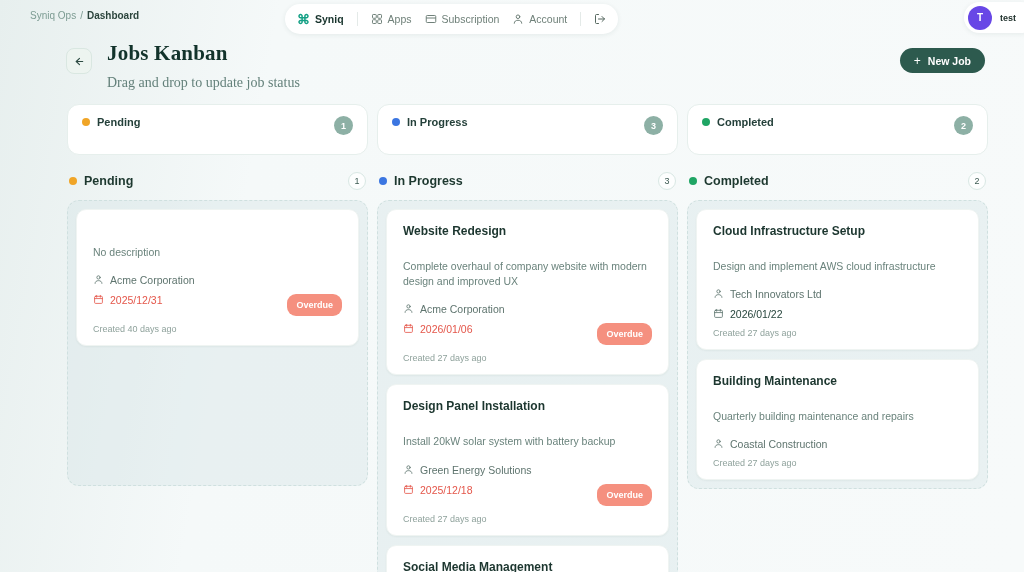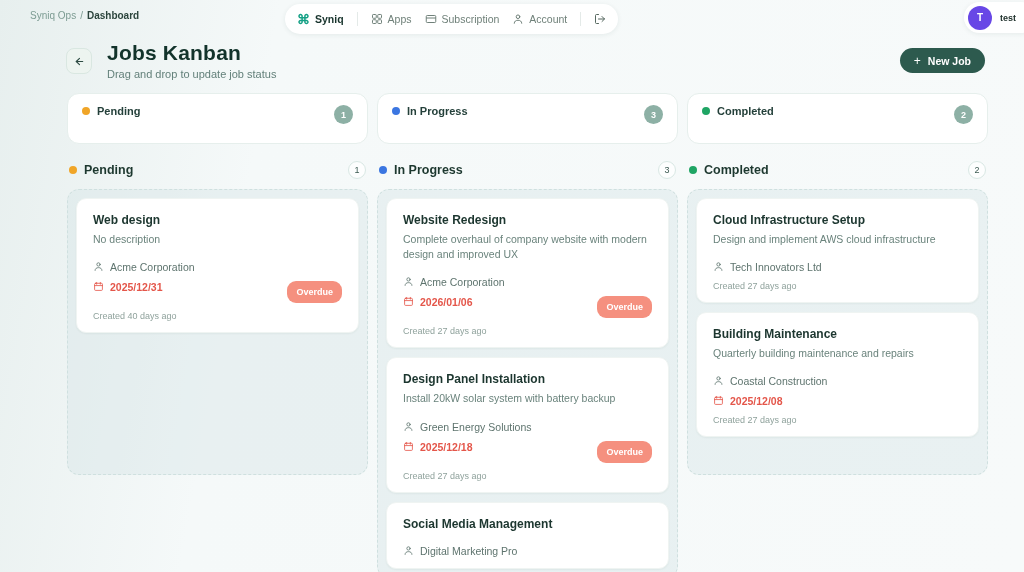--- a/index.html
+++ b/index.html
@@ -45,23 +45,23 @@
   }
   .username { font-size: 9px; font-weight: 700; color: #22332e; }
 
   
   .pagehead { display: flex; align-items: flex-start; margin: 5px 39px 0 66px; }
   .backbtn {
     width: 26px; height: 26px; border-radius: 8px; margin-top: 7px;
     border: 1px solid #d9e7e1; background: #edf4f0; color: #2c4a42;
     display: flex; align-items: center; justify-content: center; cursor: pointer;
   }
-  .titles { margin-left: 15px; }
+  .titles { margin-left: 15px; font-family: Liberation Serif, serif; }
   .page-title { font-size: 21px; font-weight: 700; color: #12332b; letter-spacing: 0.2px; }
-  .page-subtitle { font-size: 11px; color: #63807a; margin-top: 3px; }
+  .page-subtitle { font-size: 14px; color: #63807a; margin-top: 9px; }
   .newjob {
     margin-left: auto; margin-top: 7px; height: 25px;
     background: #2d5a4e; color: #fff; border: none; border-radius: 13px;
     font-family: inherit; font-size: 10.5px; font-weight: 700;
     padding: 0 14px; display: flex; align-items: center; gap: 7px; cursor: pointer;
   }
   .newjob .plus { font-size: 12px; font-weight: 400; }
 
   
   .summary-row { display: flex; gap: 9px; margin: 13px 36px 0 67px; }
@@ -95,26 +95,26 @@
     padding: 8px; min-height: 286px;
     display: flex; flex-direction: column; gap: 9px;
   }
 
   .job-card {
     background: #fff; border-radius: 10px; border: 1px solid #eff4f2;
     box-shadow: 0 1px 2px rgba(20,50,40,0.05);
     padding: 14px 16px 11px; cursor: grab;
   }
   .job-title { font-size: 12px; font-weight: 700; color: #1c362f; }
-  .job-desc { font-size: 10.5px; color: #6a837c; margin-top: 5px; line-height: 1.45; }
+  .job-desc { font-size: 10.5px; color: #6a837c; margin-top: 21px; line-height: 1.45; }
   .job-meta { margin-top: 14px; }
   .meta-row { display: flex; align-items: flex-start; gap: 6px; font-size: 10.5px; color: #5e746e; margin-top: 6px; }
   .meta-row svg { flex: 0 0 auto; }
   .date-row { margin-top: 8px; }
-  .date-row .date { font-weight: 700; color: #26453c; }
+  .date-row .date { font-weight: 400; color: #26453c; }
   .date-row.overdue .date, .date-row.overdue .cal { color: #e4564a; }
   .badge {
     margin-left: auto; background: #f5907f; color: #fff;
     font-size: 9px; font-weight: 700; padding: 6px 9px; border-radius: 9px;
   }
   .created { font-size: 9px; color: #8fa29c; margin-top: 8px; }
 </style>
 </head>
 <body>
 
@@ -227,21 +227,20 @@
 
 <div class="board" id="board">
   <div class="column">
     <div class="col-header">
       <span class="dot" style="background: rgb(240, 165, 39);"></span>
       <span class="col-label">Pending</span>
       <span class="col-count">1</span>
     </div>
     <div class="col-body">
   <div class="job-card">
-    <div class="job-title">Web design</div>
     <div class="job-desc">No description</div>
     <div class="job-meta">
       <div class="meta-row client-row">
         <span style="display:flex;">
           <svg width="11" height="11" viewBox="0 0 24 24" fill="none" stroke="currentColor" stroke-width="1.8" stroke-linecap="round">
                   <circle cx="12" cy="7.5" r="3.6"></circle>
                   <path d="M4.5 20.5c0-4 3.4-6 7.5-6s7.5 2 7.5 6"></path>
                 </svg>
         </span>
         <span class="client">Acme Corporation</span>
@@ -360,47 +359,47 @@
     <div class="job-meta">
       <div class="meta-row client-row">
         <span style="display:flex;">
           <svg width="11" height="11" viewBox="0 0 24 24" fill="none" stroke="currentColor" stroke-width="1.8" stroke-linecap="round">
                   <circle cx="12" cy="7.5" r="3.6"></circle>
                   <path d="M4.5 20.5c0-4 3.4-6 7.5-6s7.5 2 7.5 6"></path>
                 </svg>
         </span>
         <span class="client">Tech Innovators Ltd</span>
       </div>
-      <div class="created">Created 27 days ago</div>
-    </div>
-  </div>
-
-  <div class="job-card">
-    <div class="job-title">Building Maintenance</div>
-    <div class="job-desc">Quarterly building maintenance and repairs</div>
-    <div class="job-meta">
-      <div class="meta-row client-row">
-        <span style="display:flex;">
-          <svg width="11" height="11" viewBox="0 0 24 24" fill="none" stroke="currentColor" stroke-width="1.8" stroke-linecap="round">
-                  <circle cx="12" cy="7.5" r="3.6"></circle>
-                  <path d="M4.5 20.5c0-4 3.4-6 7.5-6s7.5 2 7.5 6"></path>
-                </svg>
-        </span>
-        <span class="client">Coastal Construction</span>
-      </div>
-      <div class="meta-row date-row overdue">
+      <div class="meta-row date-row">
         <span class="cal" style="display:flex;">
           <svg width="11" height="11" viewBox="0 0 24 24" fill="none" stroke="currentColor" stroke-width="1.8" stroke-linecap="round">
                   <rect x="3.5" y="5" width="17" height="15.5" rx="2"></rect>
                   <line x1="3.5" y1="10" x2="20.5" y2="10"></line>
                   <line x1="8" y1="3" x2="8" y2="7"></line>
                   <line x1="16" y1="3" x2="16" y2="7"></line>
                 </svg>
         </span>
-        <span class="date">2025/12/08</span>
+        <span class="date">2026/01/22</span>
 
       </div>
       <div class="created">Created 27 days ago</div>
     </div>
   </div>
+
+  <div class="job-card">
+    <div class="job-title">Building Maintenance</div>
+    <div class="job-desc">Quarterly building maintenance and repairs</div>
+    <div class="job-meta">
+      <div class="meta-row client-row">
+        <span style="display:flex;">
+          <svg width="11" height="11" viewBox="0 0 24 24" fill="none" stroke="currentColor" stroke-width="1.8" stroke-linecap="round">
+                  <circle cx="12" cy="7.5" r="3.6"></circle>
+                  <path d="M4.5 20.5c0-4 3.4-6 7.5-6s7.5 2 7.5 6"></path>
+                </svg>
+        </span>
+        <span class="client">Coastal Construction</span>
+      </div>
+      <div class="created">Created 27 days ago</div>
+    </div>
+  </div>
 </div>
   </div>
 </div>
 
 </body></html>

